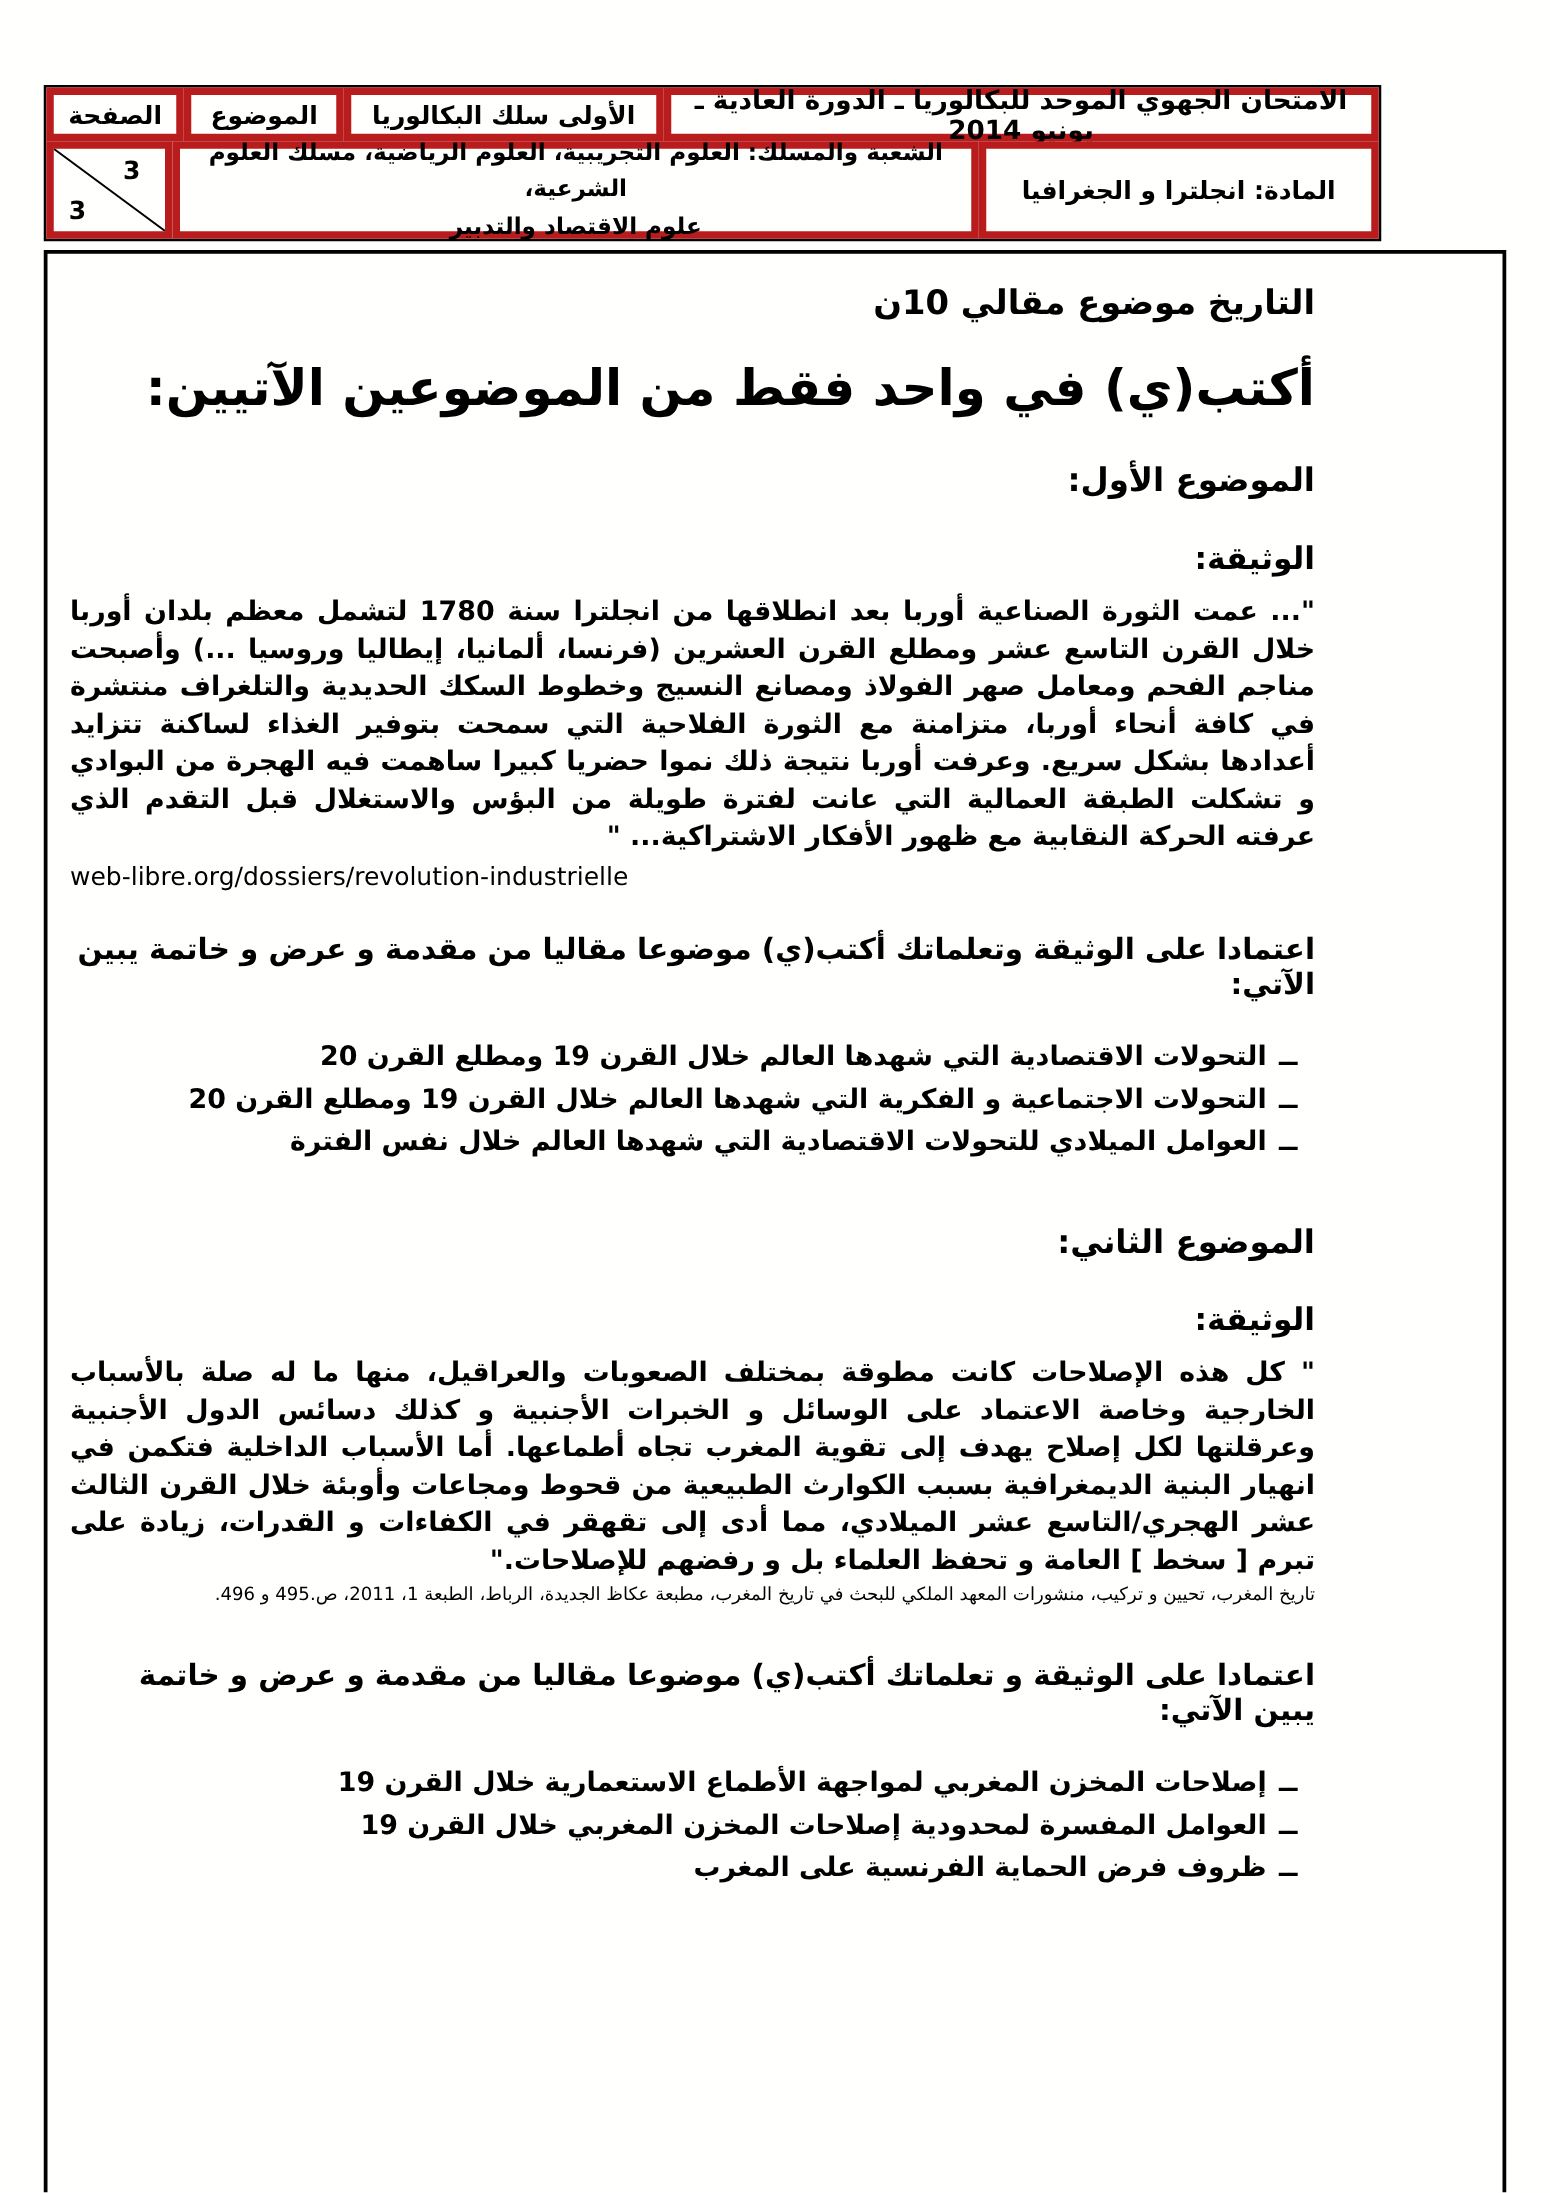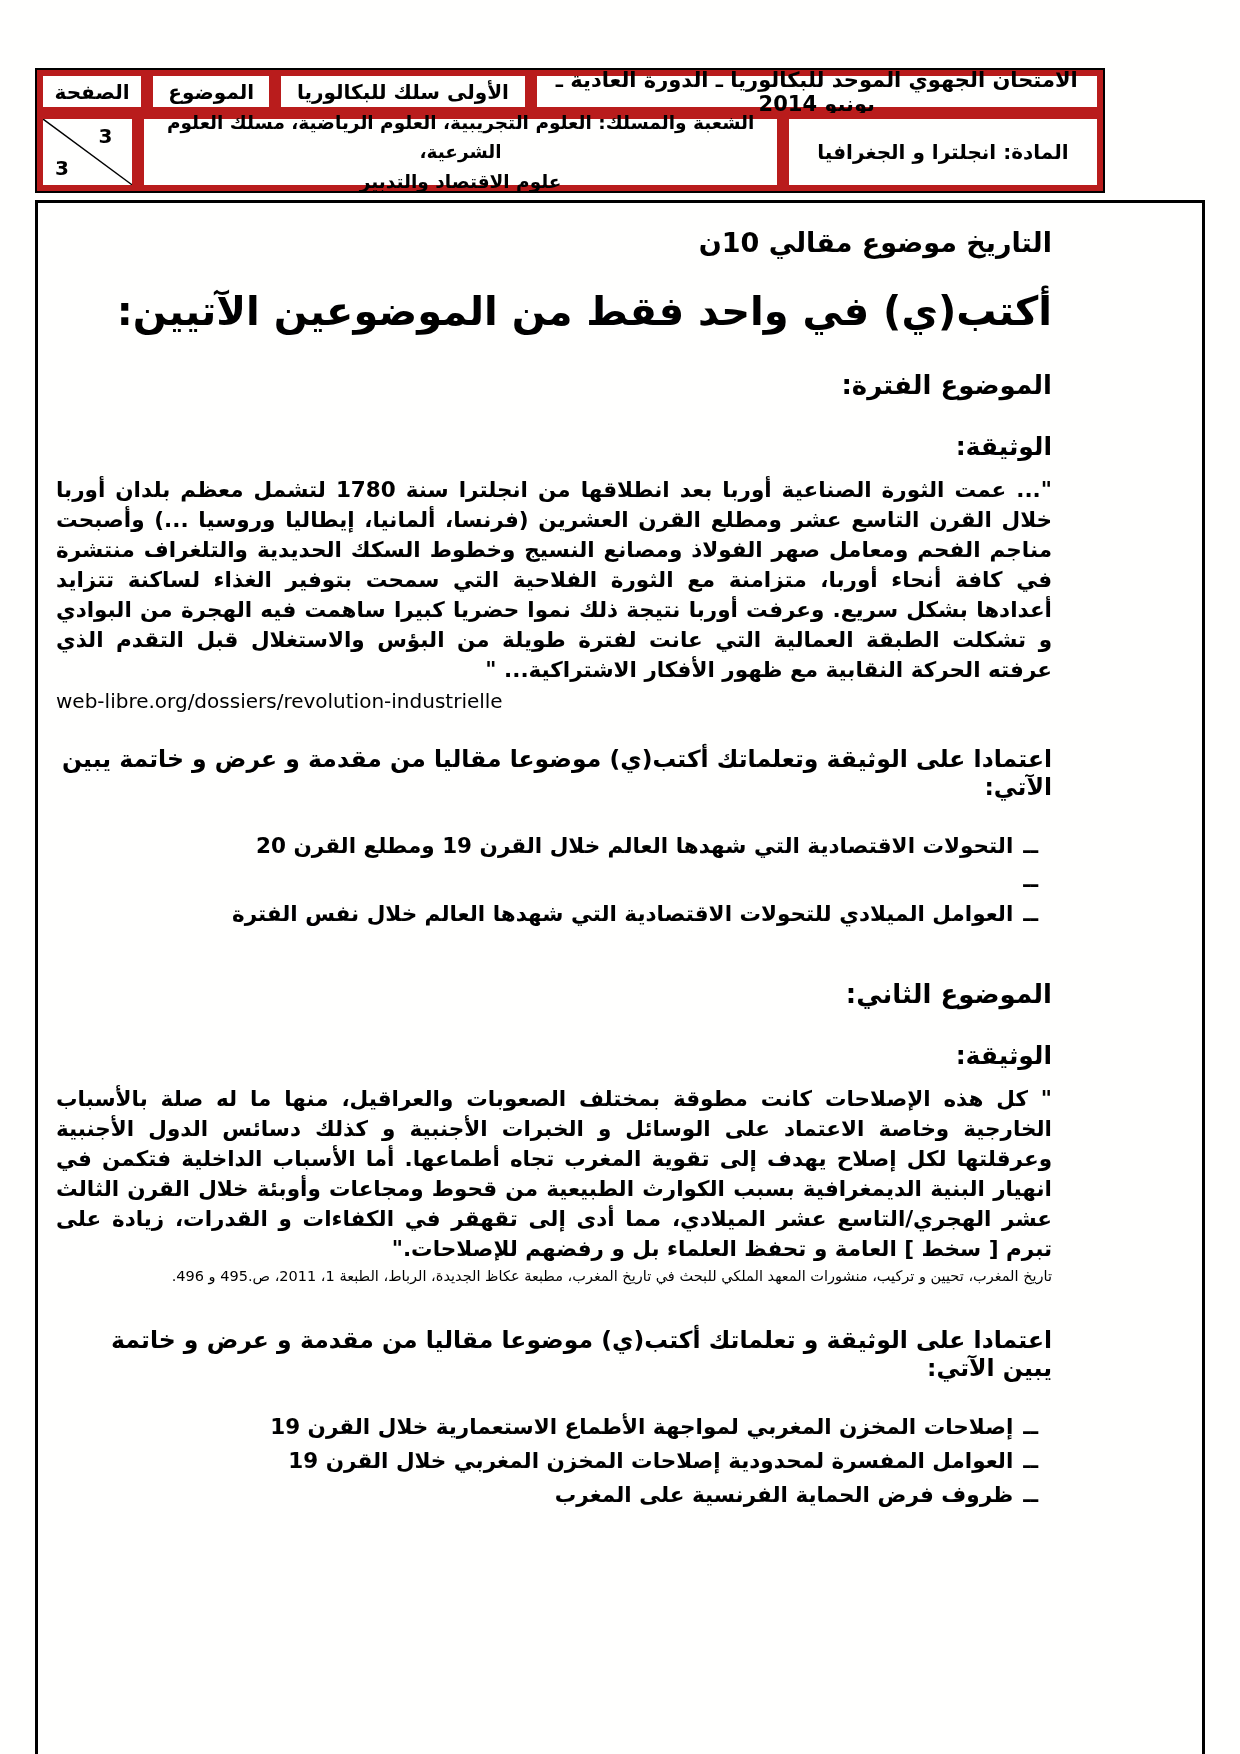--- a/index.html
+++ b/index.html
@@ -90,21 +90,21 @@
   .bullets-last { margin-bottom: 0; }
 </style>
 </head>
 <body>
 
 <div class="page">
 
   <div class="hdr">
     <div class="hdr-row r1">
       <div class="cell c-exam">الامتحان الجهوي الموحد للبكالوريا ـ الدورة العادية ـ يونيو 2014</div>
-      <div class="cell c-level">الأولى سلك للبكالوريا</div>
+      <div class="cell c-level">الأولى سلك البكالوريا</div>
       <div class="cell c-subjlbl">الموضوع</div>
       <div class="cell c-pagelbl">الصفحة</div>
     </div>
     <div class="hdr-row r2">
       <div class="cell c-matiere">المادة: انجلترا و الجغرافيا</div>
       <div class="cell c-stream">
         <div>الشعبة والمسلك: العلوم التجريبية، العلوم الرياضية، مسلك العلوم الشرعية،</div>
         <div>علوم الاقتصاد والتدبير</div>
       </div>
       <div class="cell c-diag">
@@ -116,32 +116,33 @@
       </div>
     </div>
   </div>
 
   <div class="main-box">
 
     <div class="sec-title">التاريخ موضوع مقالي 10ن</div>
     <div class="instruction">أكتب(ي) في واحد فقط من الموضوعين الآتيين:</div>
 
     <div>
-      <div class="subj-title">الموضوع الفترة:</div>
+      <div class="subj-title">الموضوع الأول:</div>
       <div class="doc-label">الوثيقة:</div>
       <div class="doc-text">"... عمت الثورة الصناعية أوربا بعد انطلاقها من انجلترا سنة 1780 لتشمل معظم بلدان أوربا خلال القرن التاسع عشر ومطلع القرن العشرين (فرنسا، ألمانيا، إيطاليا وروسيا ...) وأصبحت مناجم الفحم ومعامل صهر الفولاذ ومصانع النسيج وخطوط السكك الحديدية والتلغراف منتشرة في كافة أنحاء أوربا، متزامنة مع الثورة الفلاحية التي سمحت بتوفير الغذاء لساكنة تتزايد أعدادها بشكل سريع. وعرفت أوربا نتيجة ذلك نموا حضريا كبيرا ساهمت فيه الهجرة من البوادي و تشكلت الطبقة العمالية التي عانت لفترة طويلة من البؤس والاستغلال قبل التقدم الذي عرفته الحركة النقابية مع ظهور الأفكار الاشتراكية... "</div>
       <div class="src-ltr">web-libre.org/dossiers/revolution-industrielle</div>
       <div class="prompt">اعتمادا على الوثيقة وتعلماتك أكتب(ي) موضوعا مقاليا من مقدمة و عرض و خاتمة يبين الآتي:</div>
       <div class="bullets">
         <div class="bullet">
           <span class="dash">ــ</span>
           <span class="btxt">التحولات الاقتصادية التي شهدها العالم خلال القرن 19 ومطلع القرن 20</span>
         </div>
         <div class="bullet">
           <span class="dash">ــ</span>
+          <span class="btxt">التحولات الاجتماعية و الفكرية التي شهدها العالم خلال القرن 19 ومطلع القرن 20</span>
         </div>
         <div class="bullet">
           <span class="dash">ــ</span>
           <span class="btxt">العوامل الميلادي للتحولات الاقتصادية التي شهدها العالم خلال نفس الفترة</span>
         </div>
       </div>
     </div>
 
     <div>
       <div class="subj-title">الموضوع الثاني:</div>

